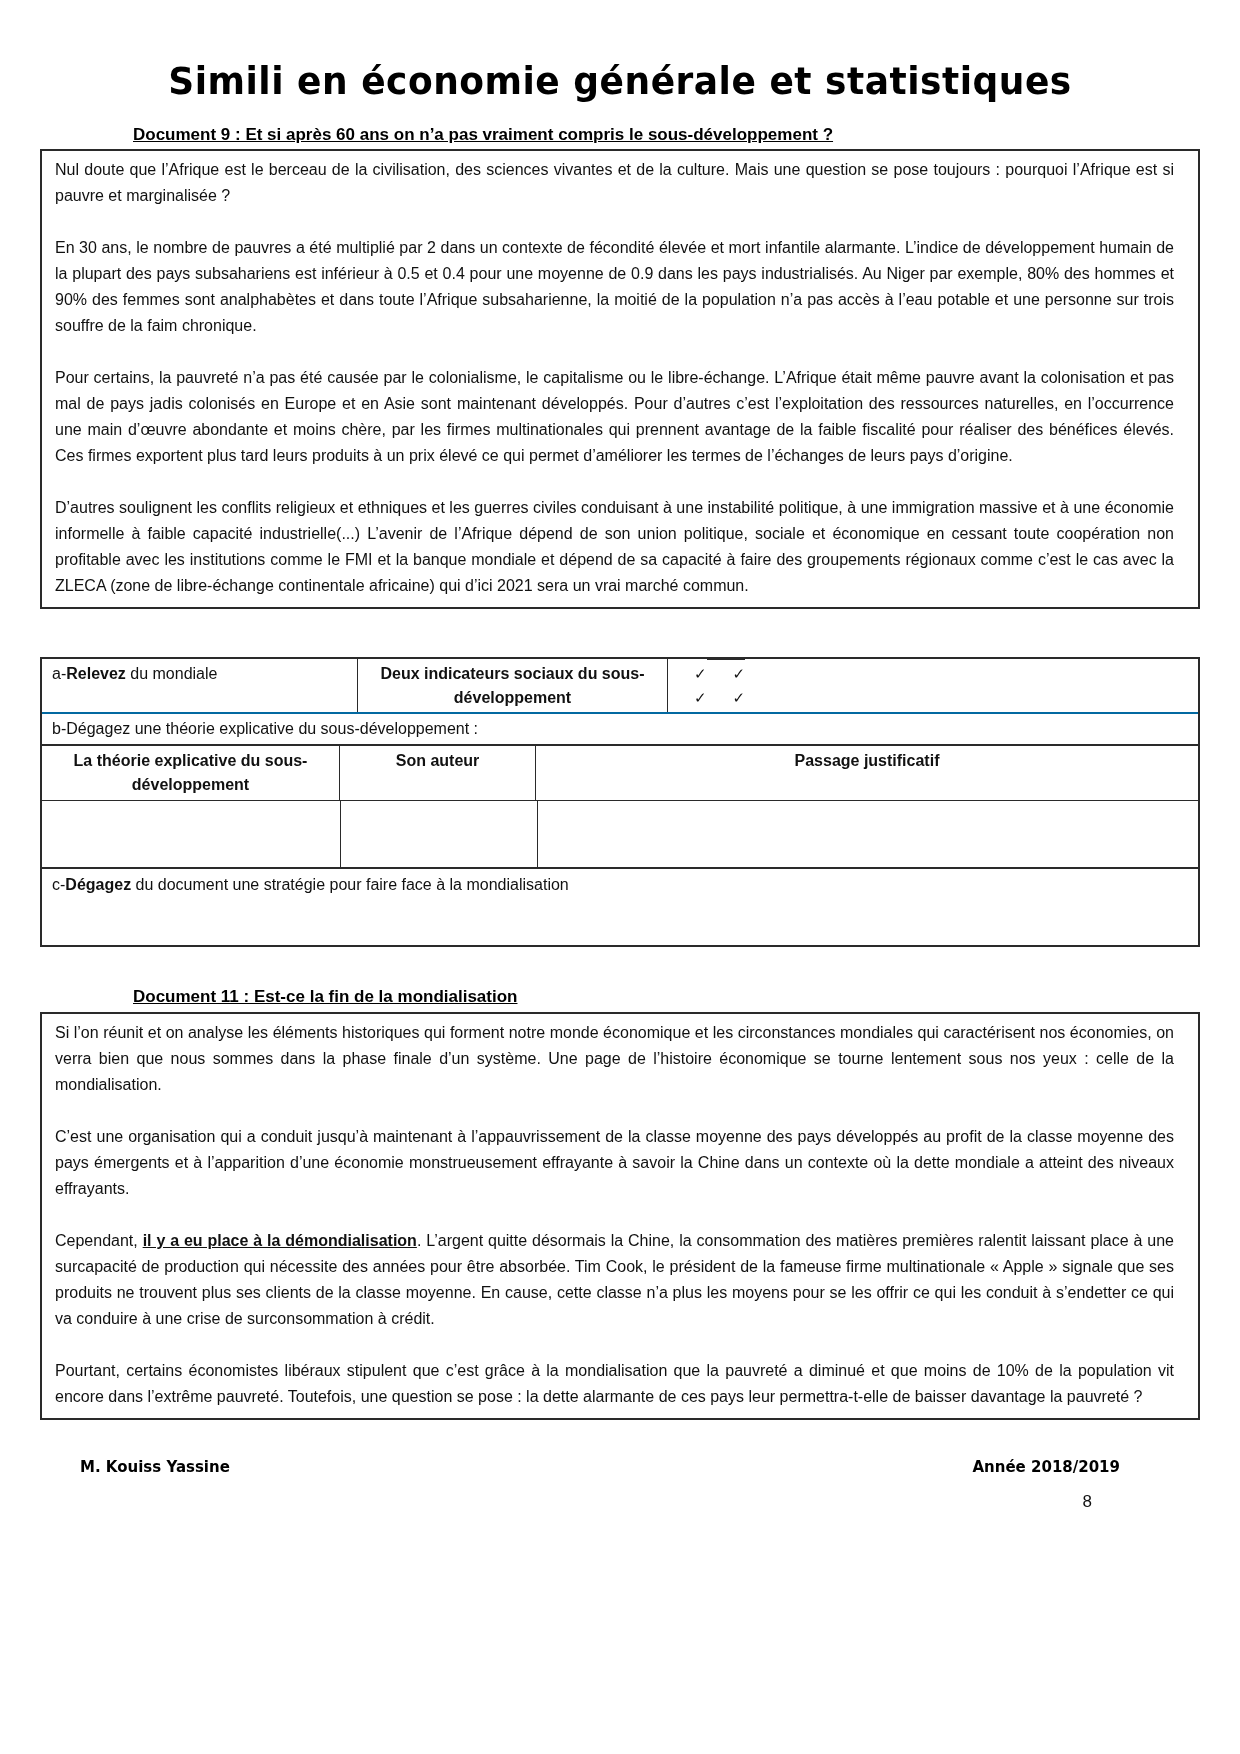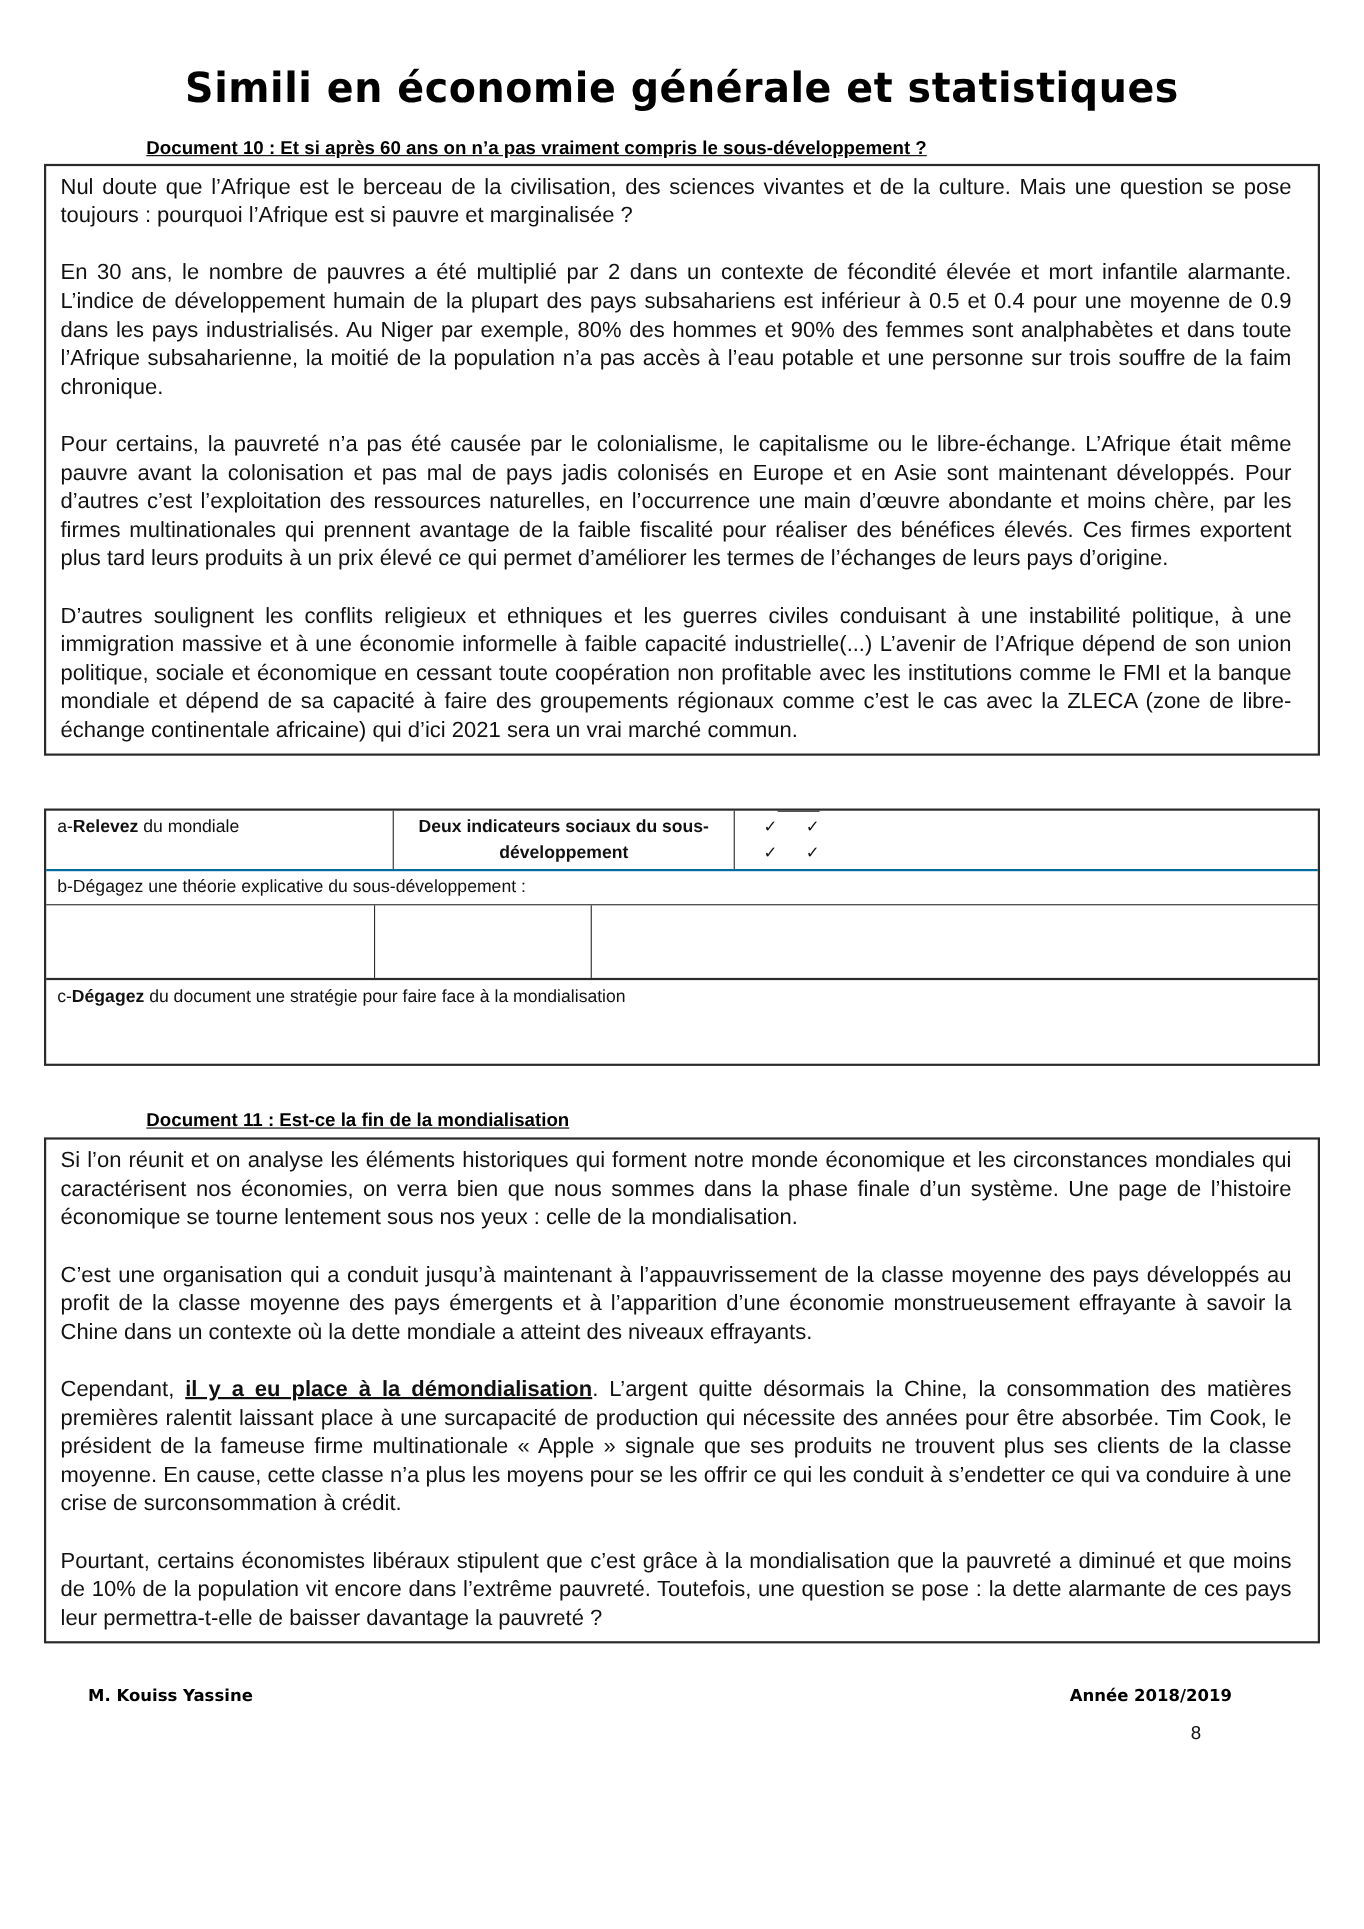--- a/index.html
+++ b/index.html
@@ -24,21 +24,21 @@
     margin:24px 0 4px 133px;
     font-weight:bold;
     font-size:17px;
     text-decoration:underline;
     color:#000;
   }
   .text-box{
     margin:0 40px;
     border:2px solid #2a2a2a;
     padding:6px 24px 8px 13px;
-    font-size:20px;
+    font-size:16px;
     line-height:26px;
     text-align:justify;
   }
   .text-box p{margin:0 0 26px 0;}
   .text-box p:last-child{margin-bottom:0;}
   .emph{font-weight:bold;text-decoration:underline;}
 
   .extable{
     margin:48px 40px 0 40px;
     border:2px solid #2a2a2a;
@@ -100,21 +100,21 @@
     text-align:right;
     margin:16px 148px 0 0;
     font-size:17px;
   }
 </style>
 </head>
 <body>
 
 <div class="page-title">Simili en économie générale et statistiques</div>
 
-<div class="doc-heading">Document 10 : Et si après 60 ans on n’a pas vraiment compris le sous-développement ?</div>
+<div class="doc-heading">Document 9 : Et si après 60 ans on n’a pas vraiment compris le sous-développement ?</div>
 
 <div class="text-box">
   <p>Nul doute que l’Afrique est le berceau de la civilisation, des sciences vivantes et de la culture. Mais une question se pose toujours : pourquoi l’Afrique est si pauvre et marginalisée ?</p>
   <p>En 30 ans, le nombre de pauvres a été multiplié par 2 dans un contexte de fécondité élevée et mort infantile alarmante. L’indice de développement humain de la plupart des pays subsahariens est inférieur à 0.5 et 0.4 pour une moyenne de 0.9 dans les pays industrialisés. Au Niger par exemple, 80% des hommes et 90% des femmes sont analphabètes et dans toute l’Afrique subsaharienne, la moitié de la population n’a pas accès à l’eau potable et une personne sur trois souffre de la faim chronique.</p>
   <p>Pour certains, la pauvreté n’a pas été causée par le colonialisme, le capitalisme ou le libre-échange. L’Afrique était même pauvre avant la colonisation et pas mal de pays jadis colonisés en Europe et en Asie sont maintenant développés. Pour d’autres c’est l’exploitation des ressources naturelles, en l’occurrence une main d’œuvre abondante et moins chère, par les firmes multinationales qui prennent avantage de la faible fiscalité pour réaliser des bénéfices élevés. Ces firmes exportent plus tard leurs produits à un prix élevé ce qui permet d’améliorer les termes de l’échanges de leurs pays d’origine.</p>
   <p>D’autres soulignent les conflits religieux et ethniques et les guerres civiles conduisant à une instabilité politique, à une immigration massive et à une économie informelle à faible capacité industrielle(...) L’avenir de l’Afrique dépend de son union politique, sociale et économique en cessant toute coopération non profitable avec les institutions comme le FMI et la banque mondiale et dépend de sa capacité à faire des groupements régionaux  comme c’est le cas avec la ZLECA (zone de libre-échange continentale africaine) qui d’ici 2021 sera un vrai marché commun.</p>
 </div>
 
 <div class="extable">
   <div class="row-a">
@@ -131,20 +131,25 @@
         <div class="row-a-checks">
           <span class="check">✓</span>
           <span class="check">✓</span>
         </div>
       </div>
     </div>
   </div>
 
   <div class="row-b">b-Dégagez une théorie explicative du sous-développement :</div>
 
+  <div class="hdr-row">
+    <div class="hdr-cell hdr-c1">La théorie explicative du sous-développement</div>
+    <div class="hdr-cell hdr-c2">Son auteur</div>
+    <div class="hdr-cell hdr-c3">Passage justificatif</div>
+  </div>
 
   <div class="empty-row">
     <div class="empty-c1"></div>
     <div class="empty-c2"></div>
     <div class="empty-c3"></div>
   </div>
 
   <div class="row-c"><span>c-</span><span style="font-weight:bold;">Dégagez</span><span> du document une stratégie pour faire face à la mondialisation</span></div>
 </div>
 

